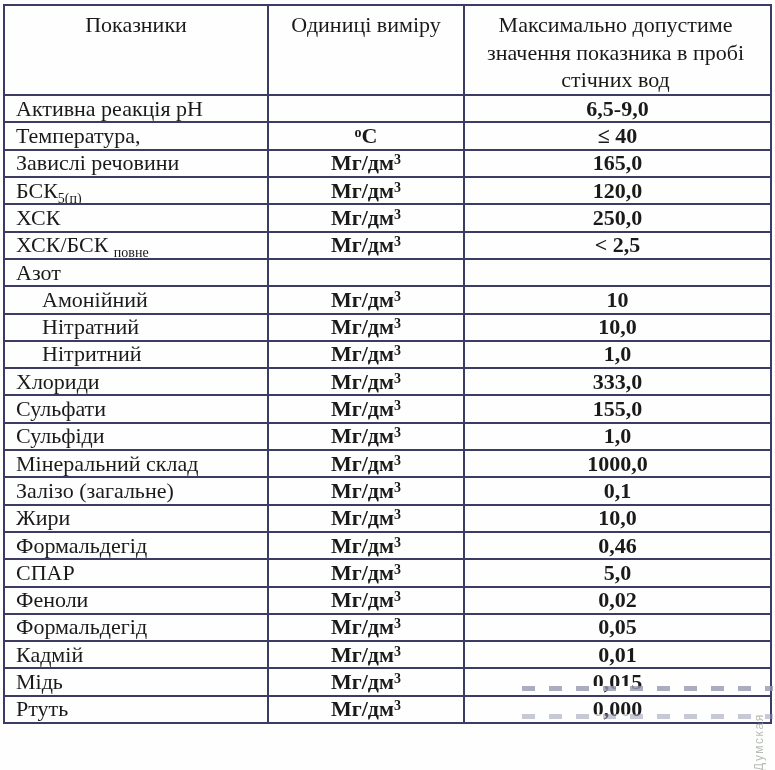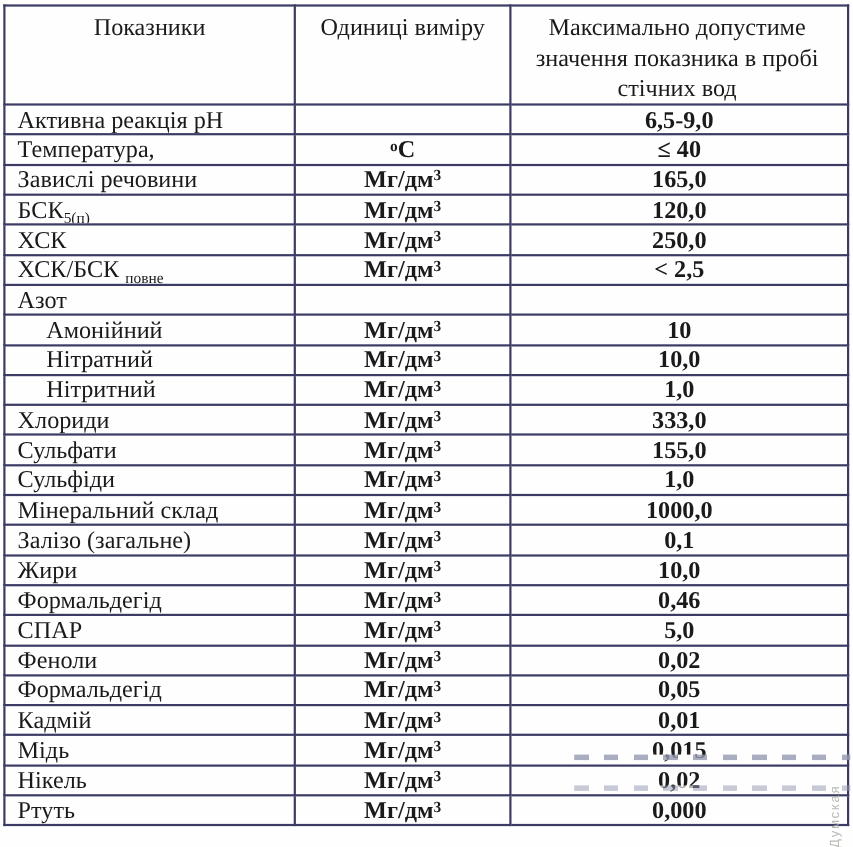--- a/index.html
+++ b/index.html
@@ -207,25 +207,20 @@
           <td class="c-name"><span>Кадмій</span></td>
           <td class="c-center"><span>Мг/дм</span><sup>3</sup></td>
           <td class="c-center">0,01</td>
         </tr>
         <tr>
           <td class="c-name"><span>Мідь</span></td>
           <td class="c-center"><span>Мг/дм</span><sup>3</sup></td>
           <td class="c-center">0,015</td>
         </tr>
         <tr>
-          <td class="c-name"><span>Нікель</span></td>
-          <td class="c-center"><span>Мг/дм</span><sup>3</sup></td>
-          <td class="c-center">0,02</td>
-        </tr>
-        <tr>
           <td class="c-name"><span>Ртуть</span></td>
           <td class="c-center"><span>Мг/дм</span><sup>3</sup></td>
           <td class="c-center">0,000</td>
         </tr>
       </tbody>
   </table>
 
   <div class="artifact a1"></div>
   <div class="artifact a2"></div>
 

